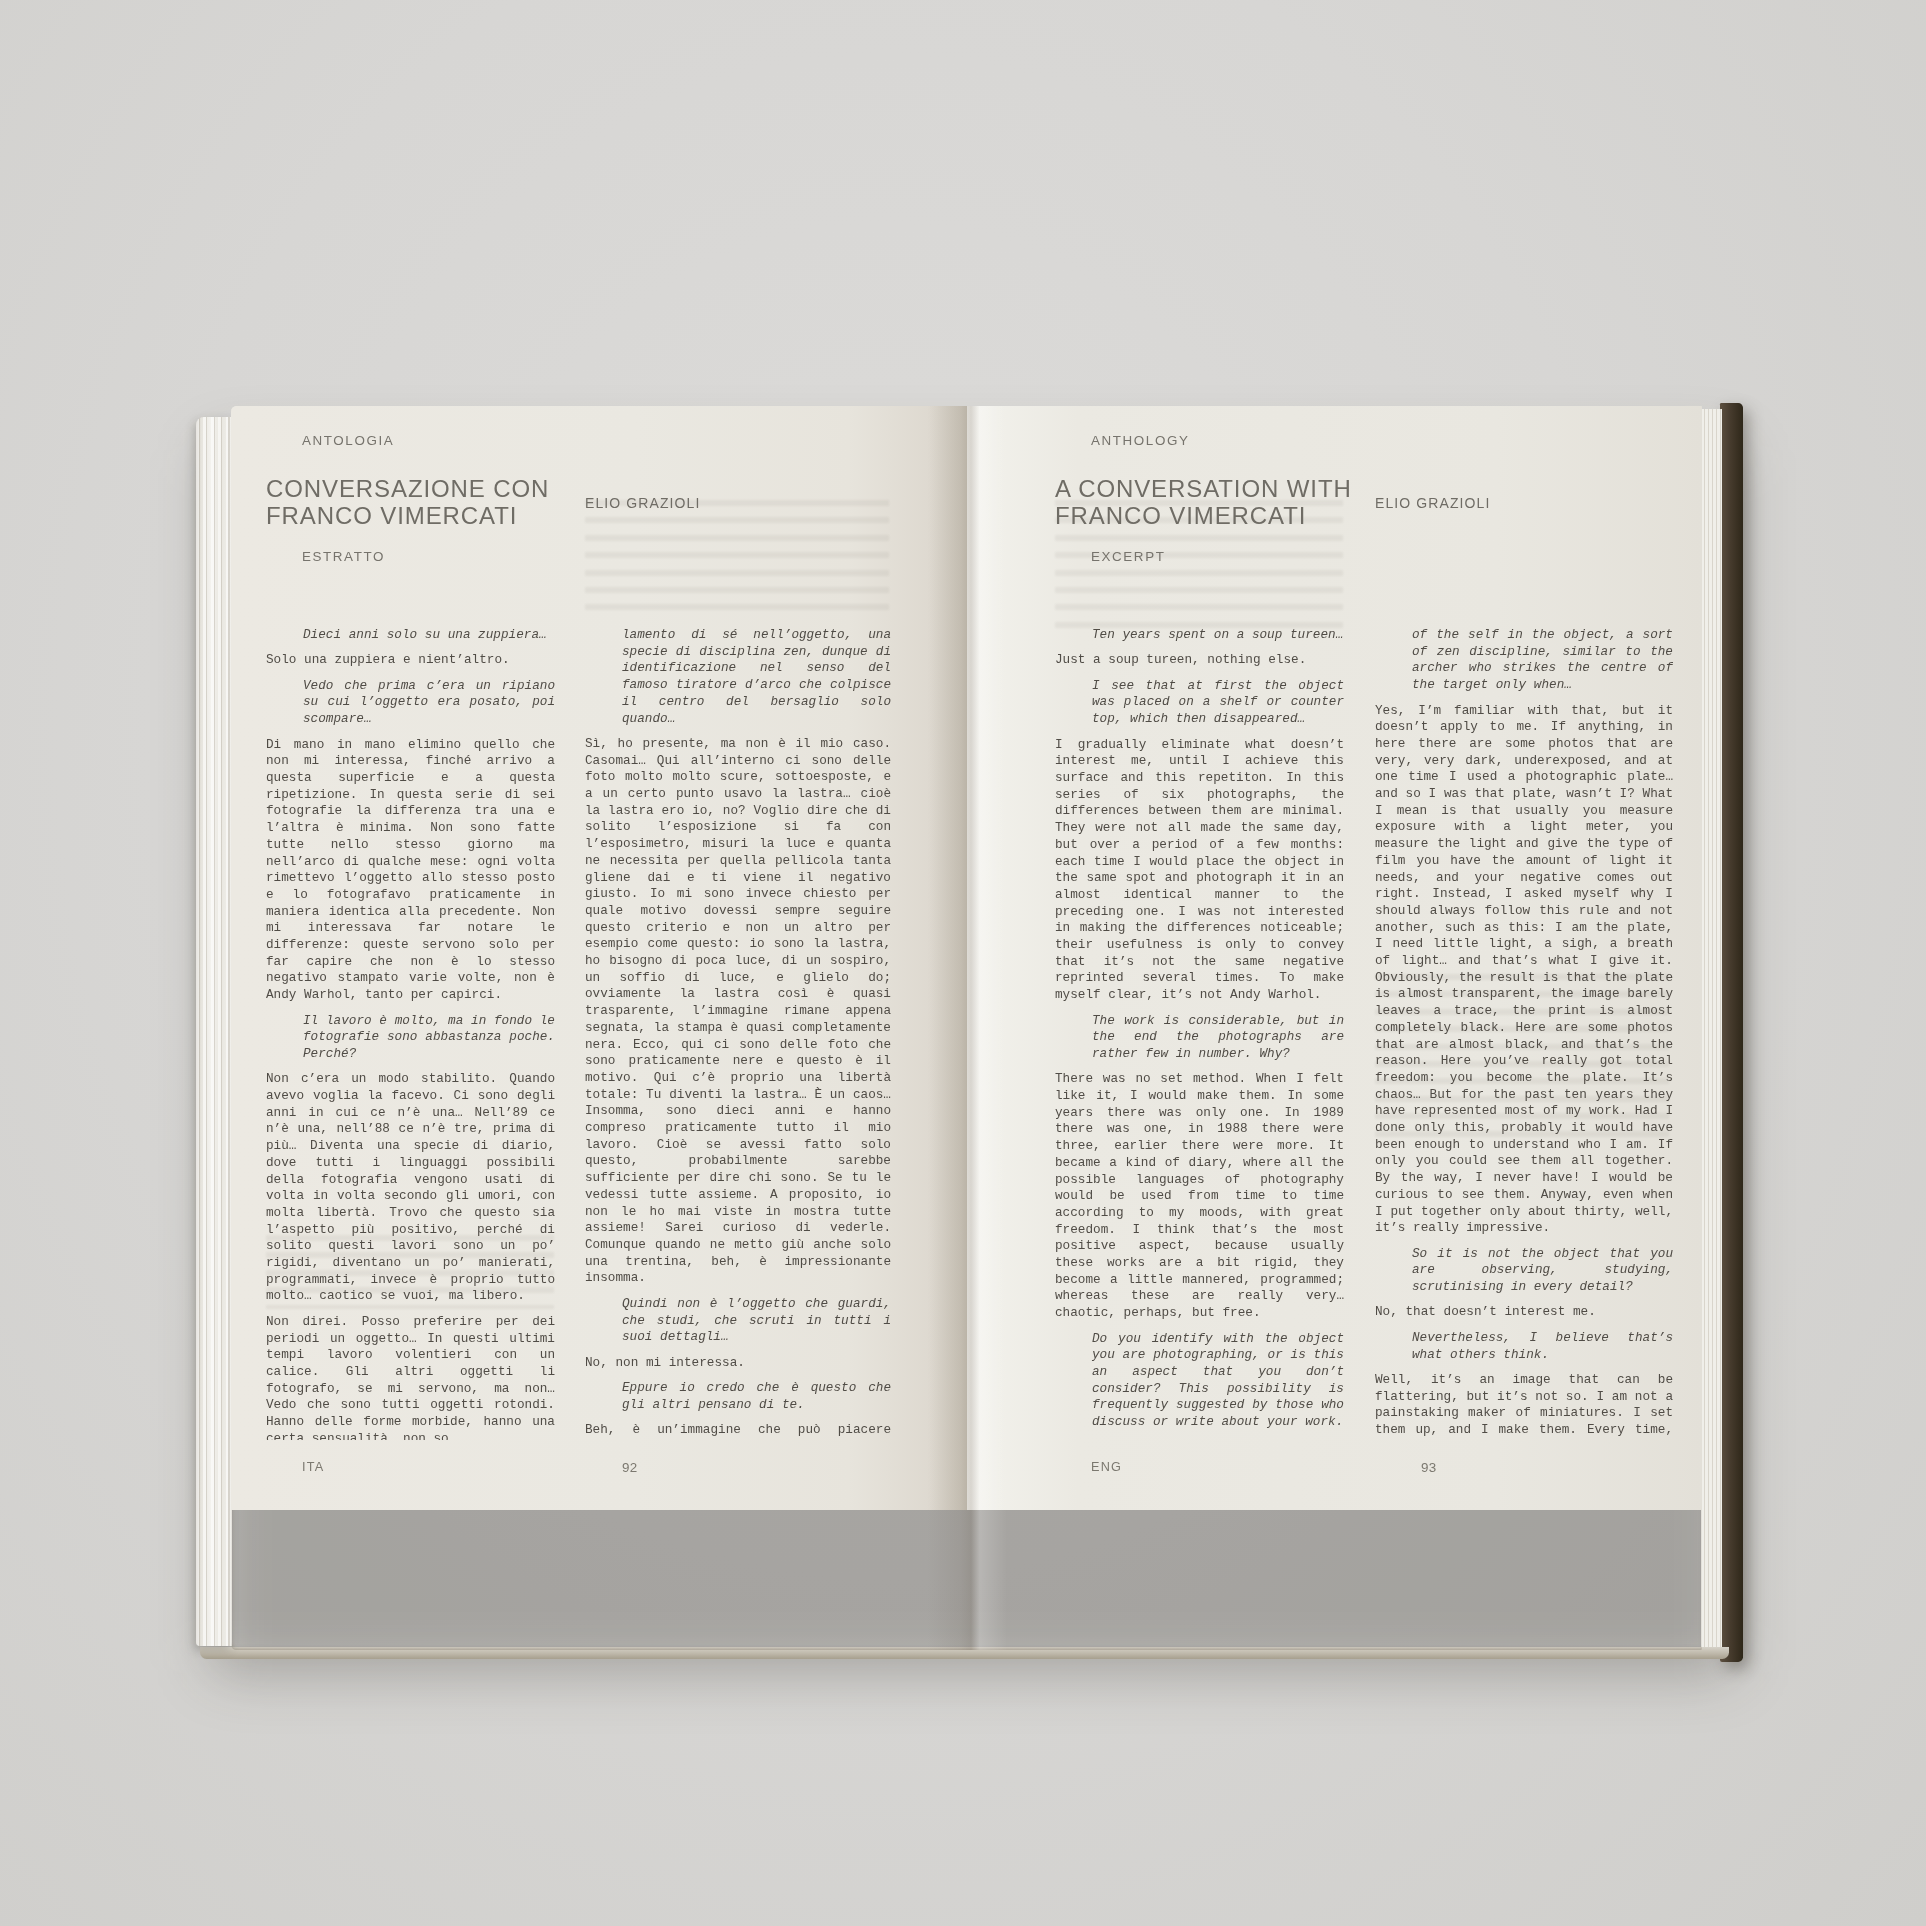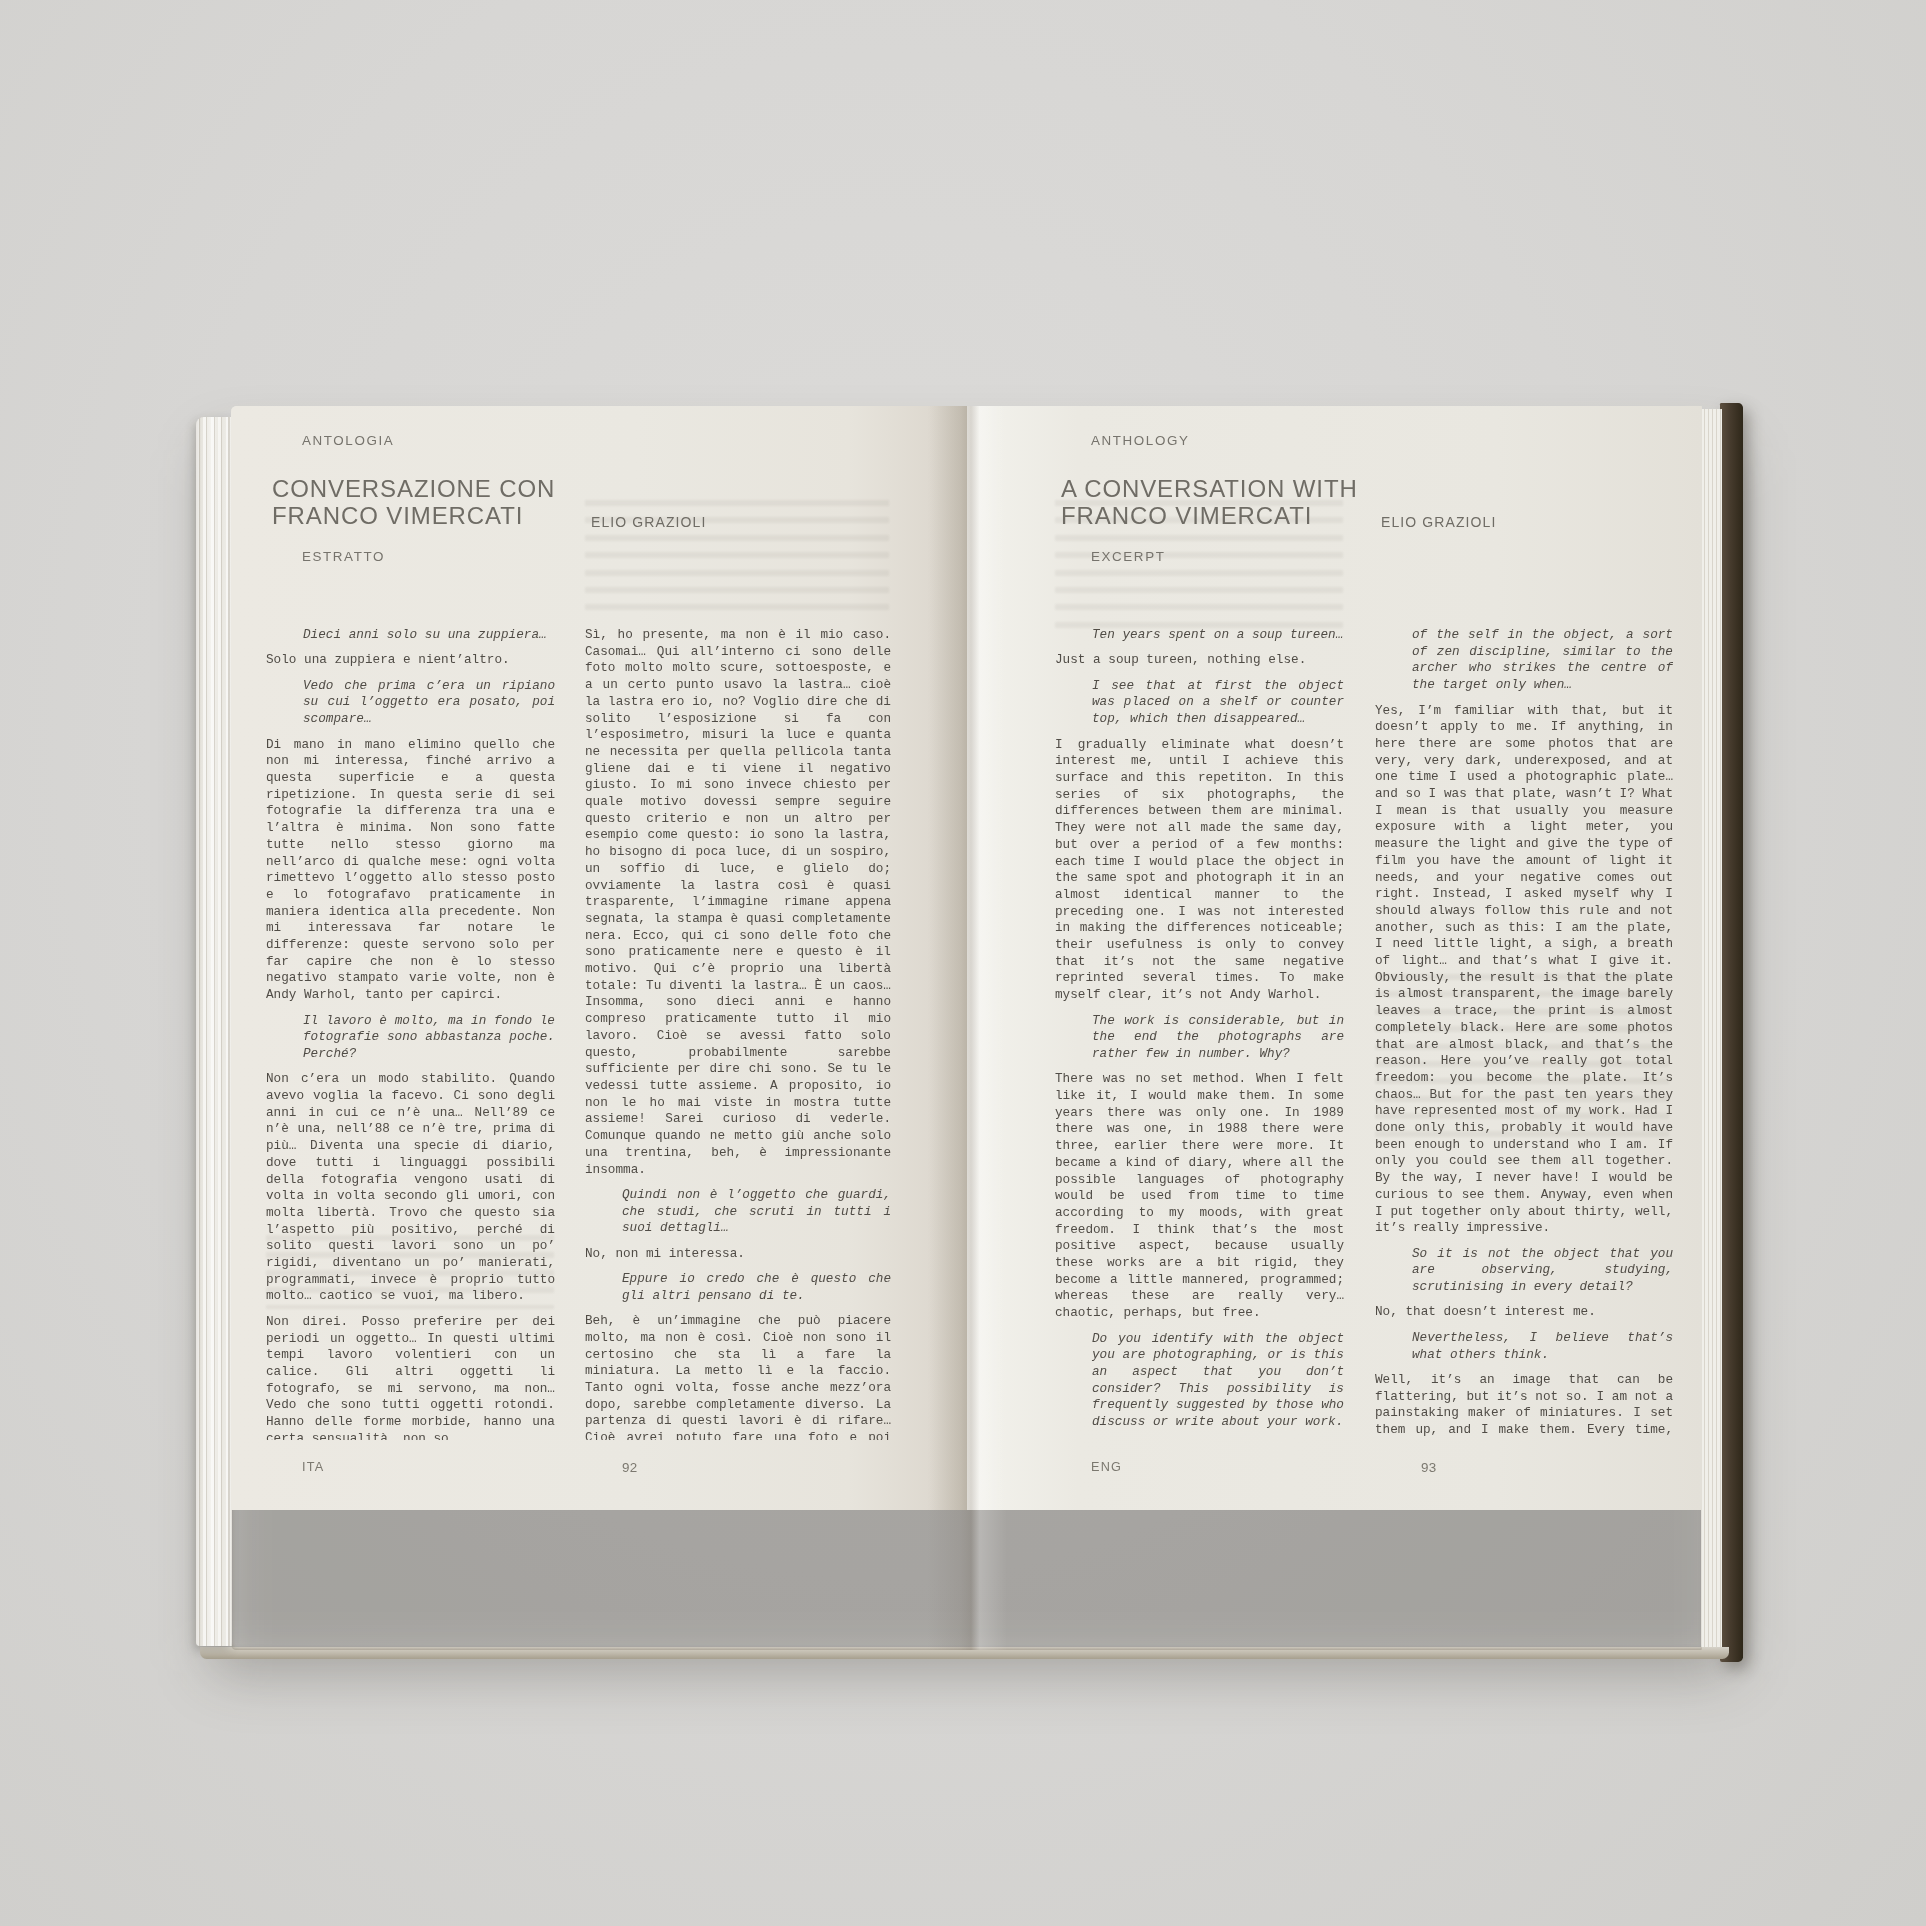--- a/index.html
+++ b/index.html
@@ -54,21 +54,21 @@
   }
   .gutter{
     position:absolute;left:696px;width:80px;top:0;bottom:0;pointer-events:none;z-index:5;
     background:linear-gradient(90deg, rgba(84,72,57,0) 0%, rgba(84,72,57,.10) 42%, rgba(84,72,57,.18) 55%, rgba(255,255,255,.20) 66%, rgba(84,72,57,0) 100%);
   }
   .kicker{
     position:absolute;top:27px;left:calc(var(--m1) + 36px);
     font-size:13.4px;letter-spacing:1.6px;color:#76736c;
   }
   .kicker.sub{top:143px;}
-  .title-row{position:absolute;top:69px;left:var(--m1);display:flex;align-items:flex-end;margin-left:6px;}
+  .title-row{position:absolute;top:69px;left:var(--m1);display:flex;align-items:center;}
   .page-title{
     width:calc(var(--c1) + var(--g));margin:0;font-weight:400;
     font-size:24px;line-height:27.4px;letter-spacing:0.9px;color:#6f6c65;
   }
   .author{font-size:14px;letter-spacing:1.1px;color:#6f6c65;padding-top:2px;}
   .cols{
     position:absolute;top:221px;left:var(--m1);height:813px;
     display:flex;gap:var(--g);overflow:hidden;
   }
   .col{
@@ -118,20 +118,21 @@
             <p class="blk q">Dieci anni solo su una zuppiera…</p>
             <p class="blk a">Solo una zuppiera e nient’altro.</p>
             <p class="blk q">Vedo che prima c’era un ripiano su cui l’oggetto era posato, poi scompare…</p>
             <p class="blk a">Di mano in mano elimino quello che non mi interessa, finché arrivo a questa superficie e a questa ripetizione. In questa serie di sei fotografie la differenza tra una e l’altra è minima. Non sono fatte tutte nello stesso giorno ma nell’arco di qualche mese: ogni volta rimettevo l’oggetto allo stesso posto e lo fotografavo praticamente in maniera identica alla precedente. Non mi interessava far notare le differenze: queste servono solo per far capire che non è lo stesso negativo stampato varie volte, non è Andy Warhol, tanto per capirci.</p>
             <p class="blk q">Il lavoro è molto, ma in fondo le fotografie sono abbastanza poche. Perché?</p>
             <p class="blk a">Non c’era un modo stabilito. Quando avevo voglia la facevo. Ci sono degli anni in cui ce n’è una… Nell’89 ce n’è una, nell’88 ce n’è tre, prima di più… Diventa una specie di diario, dove tutti i linguaggi possibili della fotografia vengono usati di volta in volta secondo gli umori, con molta libertà. Trovo che questo sia l’aspetto più positivo, perché di solito questi lavori sono un po’ rigidi, diventano un po’ manierati, programmati, invece è proprio tutto molto… caotico se vuoi, ma libero.</p>
             <p class="blk a">Non direi. Posso preferire per dei periodi un oggetto… In questi ultimi tempi lavoro volentieri con un calice. Gli altri oggetti li fotografo, se mi servono, ma non… Vedo che sono tutti oggetti rotondi. Hanno delle forme morbide, hanno una certa sensualità, non so.</p>
             <p class="blk q">Credo che molti pensino al tuo lavoro, soprattutto quello sulla zuppiera, come una sorta di annul-</p>
           </div>
         <div class="col c2">
+            <p class="blk q">lamento di sé nell’oggetto, una specie di disciplina zen, dunque di identificazione nel senso del famoso tiratore d’arco che colpisce il centro del bersaglio solo quando…</p>
             <p class="blk a">Sì, ho presente, ma non è il mio caso. Casomai… Qui all’interno ci sono delle foto molto molto scure, sottoesposte, e a un certo punto usavo la lastra… cioè la lastra ero io, no? Voglio dire che di solito l’esposizione si fa con l’esposimetro, misuri la luce e quanta ne necessita per quella pellicola tanta gliene dai e ti viene il negativo giusto. Io mi sono invece chiesto per quale motivo dovessi sempre seguire questo criterio e non un altro per esempio come questo: io sono la lastra, ho bisogno di poca luce, di un sospiro, un soffio di luce, e glielo do; ovviamente la lastra così è quasi trasparente, l’immagine rimane appena segnata, la stampa è quasi completamente nera. Ecco, qui ci sono delle foto che sono praticamente nere e questo è il motivo. Qui c’è proprio una libertà totale: Tu diventi la lastra… È un caos… Insomma, sono dieci anni e hanno compreso praticamente tutto il mio lavoro. Cioè se avessi fatto solo questo, probabilmente sarebbe sufficiente per dire chi sono. Se tu le vedessi tutte assieme. A proposito, io non le ho mai viste in mostra tutte assieme! Sarei curioso di vederle. Comunque quando ne metto giù anche solo una trentina, beh, è impressionante insomma.</p>
             <p class="blk q">Quindi non è l’oggetto che guardi, che studi, che scruti in tutti i suoi dettagli…</p>
             <p class="blk a">No, non mi interessa.</p>
             <p class="blk q">Eppure io credo che è questo che gli altri pensano di te.</p>
             <p class="blk a">Beh, è un’immagine che può piacere molto, ma non è così. Cioè non sono il certosino che sta lì a fare la miniatura. La metto lì e la faccio. Tanto ogni volta, fosse anche mezz’ora dopo, sarebbe completamente diverso. La partenza di questi lavori è di rifare… Cioè avrei potuto fare una foto e poi stamparla, però non sarebbe stato il lavorare: occorre farne tante, proprio farle sul serio. Allora, per farle sul serio avrei potuto fotografare trentasei volte la stessa bottiglia, però una volta</p>
           </div>
       </div>
       <div class="pagefoot">ITA</div>
       <div class="pageno">92</div>
     </section>

